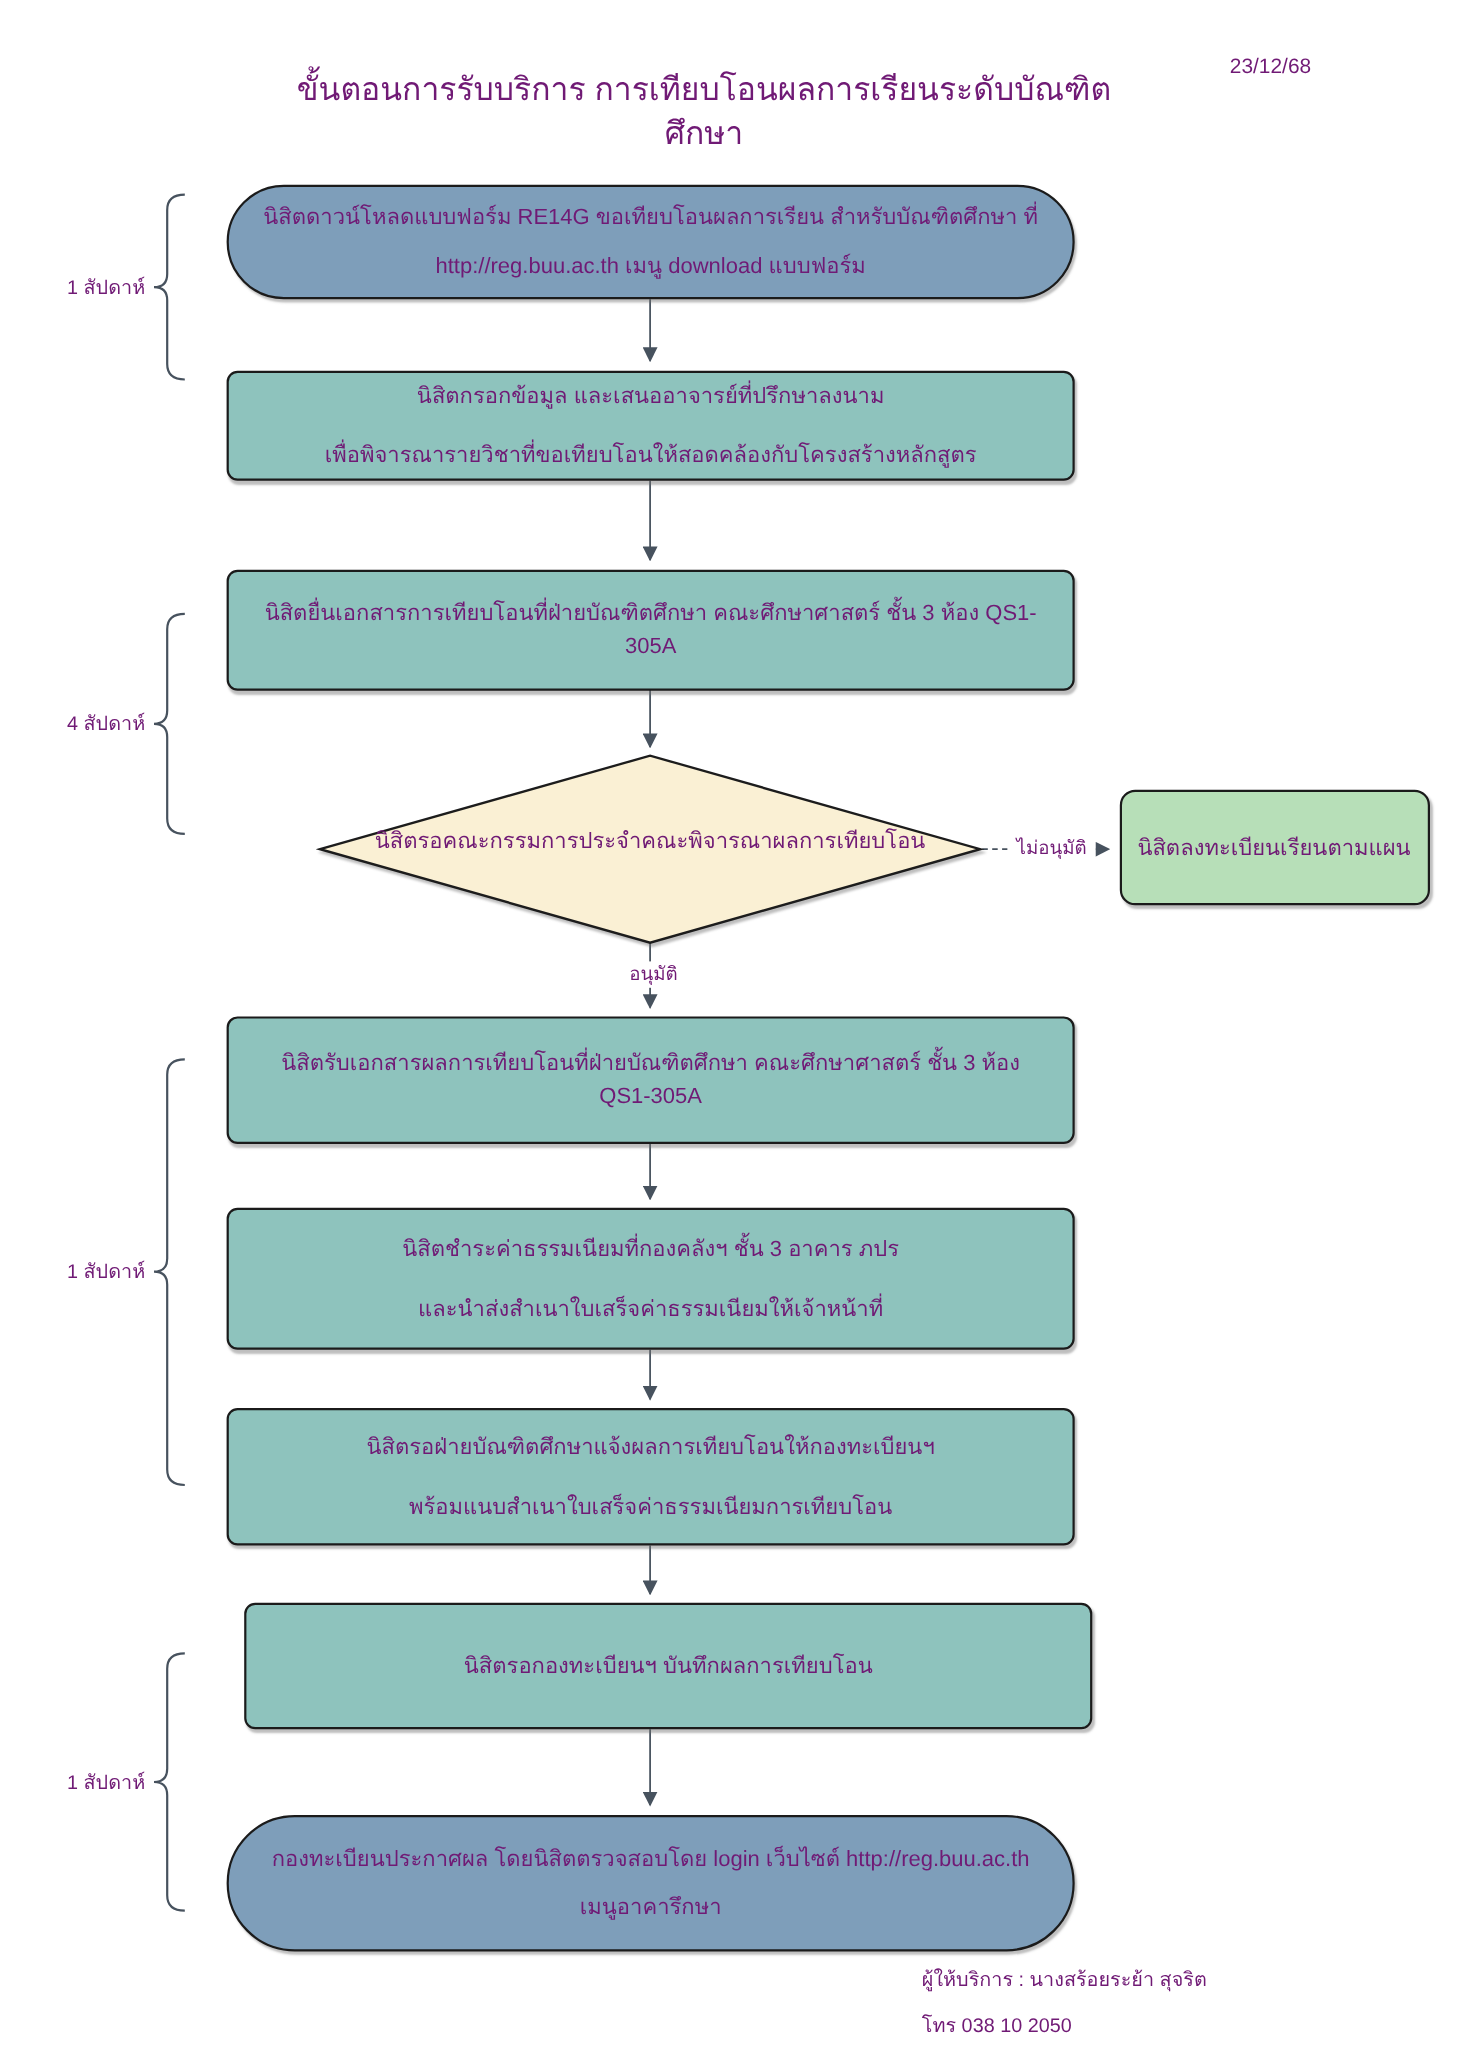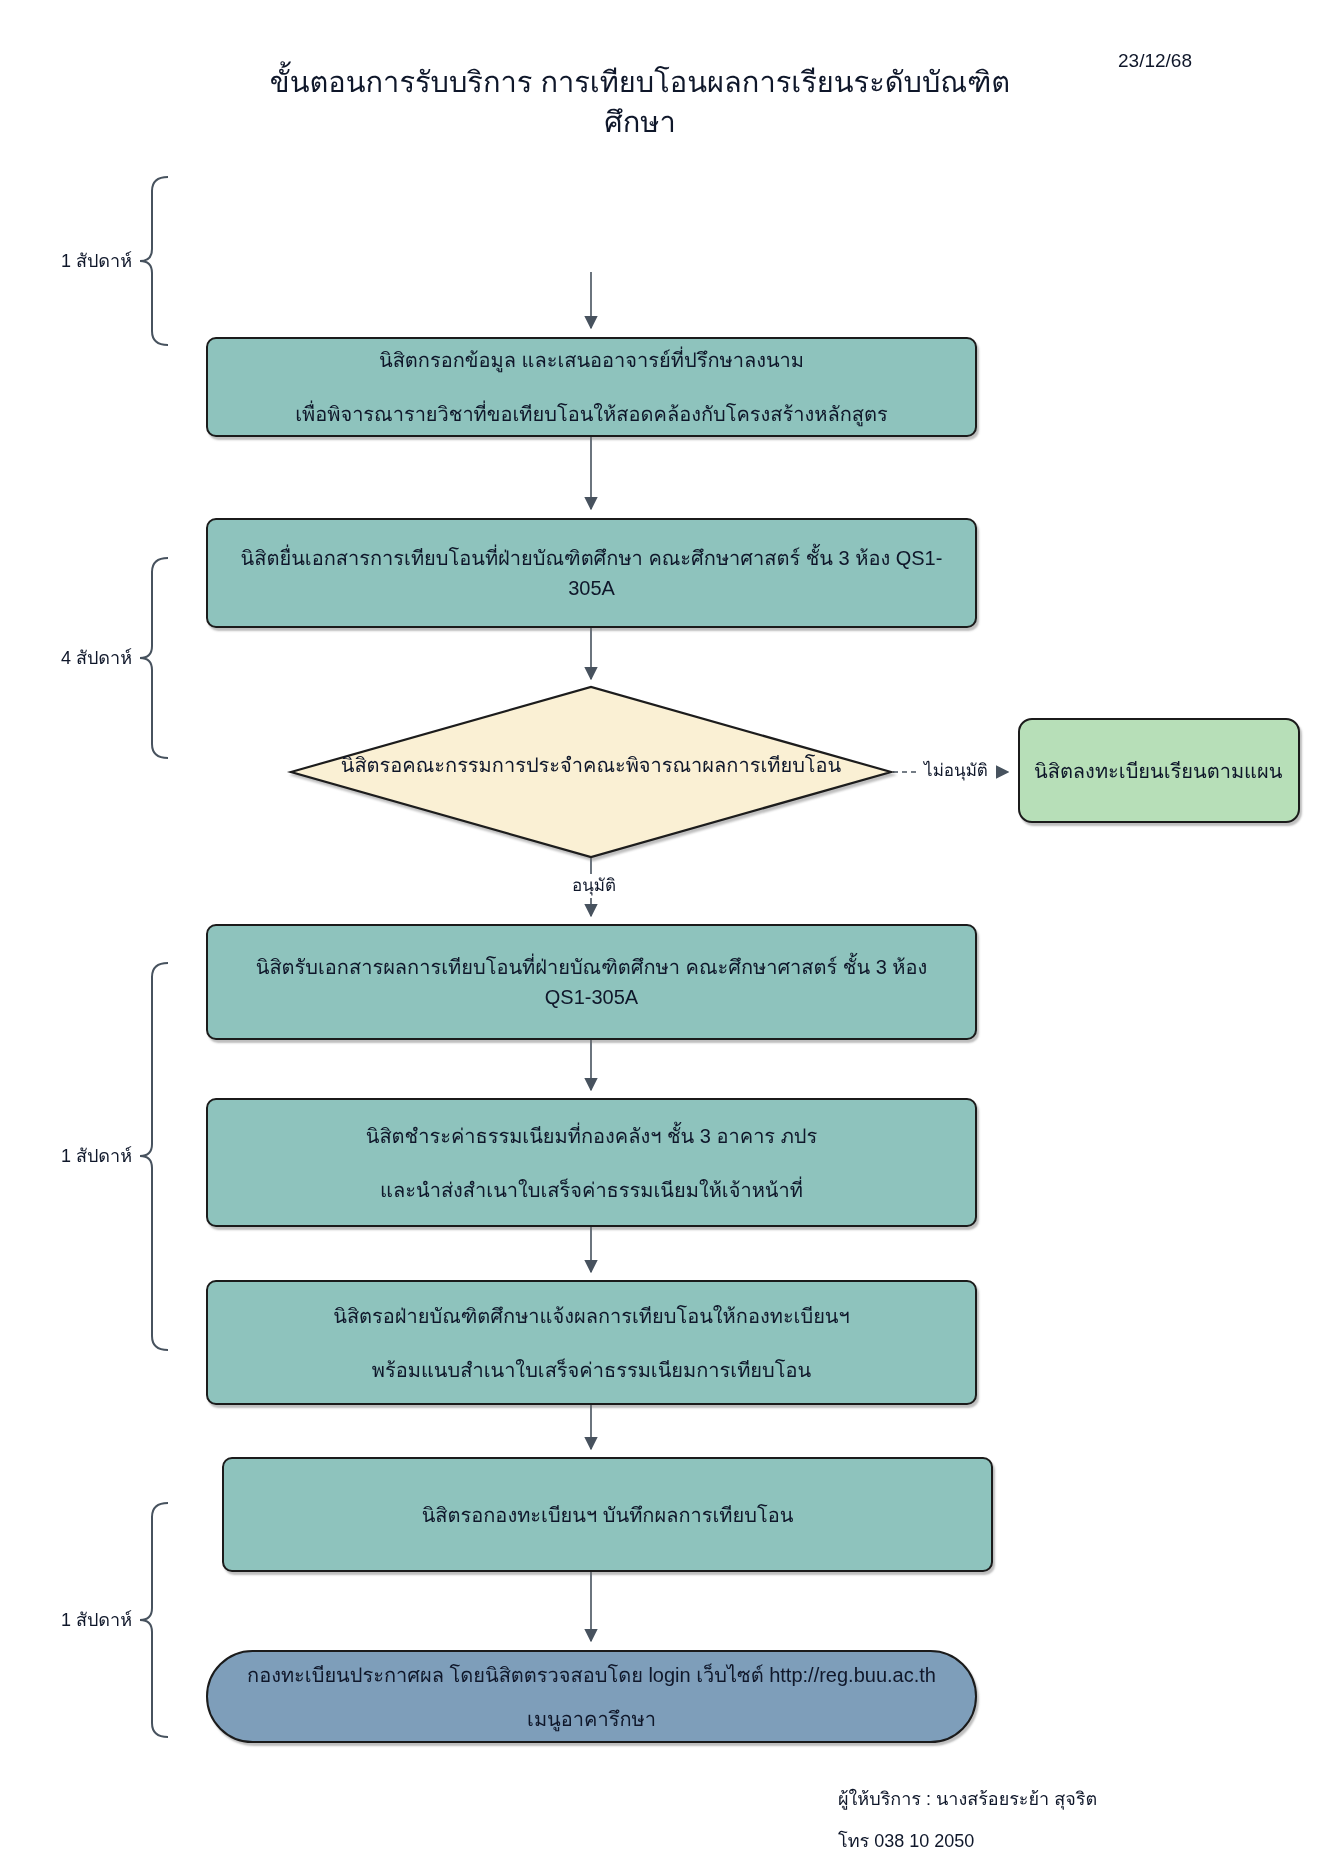--- a/index.html
+++ b/index.html
@@ -1,18 +1,18 @@
 <!DOCTYPE html>
 <html style="--c-stadium: #7e9eba; --c-process: #8ec3bd; --c-decision: #faf0d4; --c-terminal: #b7dfb8; --c-stroke: #47525e;"><head>
 <meta charset="utf-8">
 <style>
   html,body{margin:0;padding:0;background:#ffffff;}
   .canvas{
     position:relative;width:1341px;height:1860px;background:#ffffff;
-    font-family:"Liberation Sans","DejaVu Sans",sans-serif;color:#0f172a;
+    font-family:"Liberation Sans","DejaVu Sans",sans-serif;color:#701a75;
     overflow:hidden;
   }
   .layer-svg{position:absolute;left:0;top:0;width:1341px;height:1860px;}
   .flowline{stroke:var(--c-stroke,#47525e);stroke-width:1.6;fill:none;}
   .dashedline{stroke:var(--c-stroke,#47525e);stroke-width:1.6;fill:none;stroke-dasharray:5 4;}
   .brace{stroke:var(--c-stroke,#47525e);stroke-width:2;fill:none;}
   .diamond-shape{fill:var(--c-decision,#faf0d4);stroke:#1c1c1c;stroke-width:2.2;
     filter:drop-shadow(2px 3px 1px rgba(110,110,110,0.45));}
   #arrowhead path{fill:var(--c-stroke,#47525e);}
 
@@ -78,20 +78,24 @@
 
     <path class="brace" d="M168,177 Q152,177 152,191 L152,249 Q152,261 140,261 Q152,261 152,273 L152,331 Q152,345 168,345"></path>
     <path class="brace" d="M168,558 Q152,558 152,572 L152,646 Q152,658 140,658 Q152,658 152,670 L152,744 Q152,758 168,758"></path>
     <path class="brace" d="M168,963 Q152,963 152,977 L152,1144 Q152,1156 140,1156 Q152,1156 152,1168 L152,1336 Q152,1350 168,1350"></path>
     <path class="brace" d="M168,1503 Q152,1503 152,1517 L152,1608 Q152,1620 140,1620 Q152,1620 152,1632 L152,1723 Q152,1737 168,1737"></path>
   </svg>
 
   <div class="page-title">ขั้นตอนการรับบริการ การเทียบโอนผลการเรียนระดับบัณฑิตศึกษา</div>
   <div class="page-date">23/12/68</div>
 
+  <div class="box stadium gap-sm" style="top:168px;height:104px;">
+    <span>นิสิตดาวน์โหลดแบบฟอร์ม RE14G ขอเทียบโอนผลการเรียน สำหรับบัณฑิตศึกษา ที่</span>
+    <span>http://reg.buu.ac.th เมนู download แบบฟอร์ม</span>
+  </div>
 
   <div class="box process gap-lg" style="top:337px;height:100px;">
     <span>นิสิตกรอกข้อมูล และเสนออาจารย์ที่ปรึกษาลงนาม</span>
     <span>เพื่อพิจารณารายวิชาที่ขอเทียบโอนให้สอดคล้องกับโครงสร้างหลักสูตร</span>
   </div>
 
   <div class="box process" style="top:518px;height:110px;">
     <span>นิสิตยื่นเอกสารการเทียบโอนที่ฝ่ายบัณฑิตศึกษา คณะศึกษาศาสตร์ ชั้น 3 ห้อง QS1-305A</span>
   </div>
 
@@ -115,21 +119,21 @@
 
   <div class="box process gap-lg" style="top:1280px;height:125px;">
     <span>นิสิตรอฝ่ายบัณฑิตศึกษาแจ้งผลการเทียบโอนให้กองทะเบียนฯ</span>
     <span>พร้อมแนบสำเนาใบเสร็จค่าธรรมเนียมการเทียบโอน</span>
   </div>
 
   <div class="box process" style="top:1457px;height:115px;margin-left:16px;">
     <span>นิสิตรอกองทะเบียนฯ บันทึกผลการเทียบโอน</span>
   </div>
 
-  <div class="box stadium gap-sm" style="top:1650px;height:93px;border-radius:62px;">
+  <div class="box stadium gap-sm" style="top:1650px;height:124px;border-radius:62px;">
     <span>กองทะเบียนประกาศผล โดยนิสิตตรวจสอบโดย login เว็บไซต์ http://reg.buu.ac.th</span>
     <span>เมนูอาคารึกษา</span>
   </div>
 
   <div class="duration-label" style="top:248px;">1 สัปดาห์</div>
   <div class="duration-label" style="top:645px;">4 สัปดาห์</div>
   <div class="duration-label" style="top:1143px;">1 สัปดาห์</div>
   <div class="duration-label" style="top:1607px;">1 สัปดาห์</div>
 
   <div class="footer">

